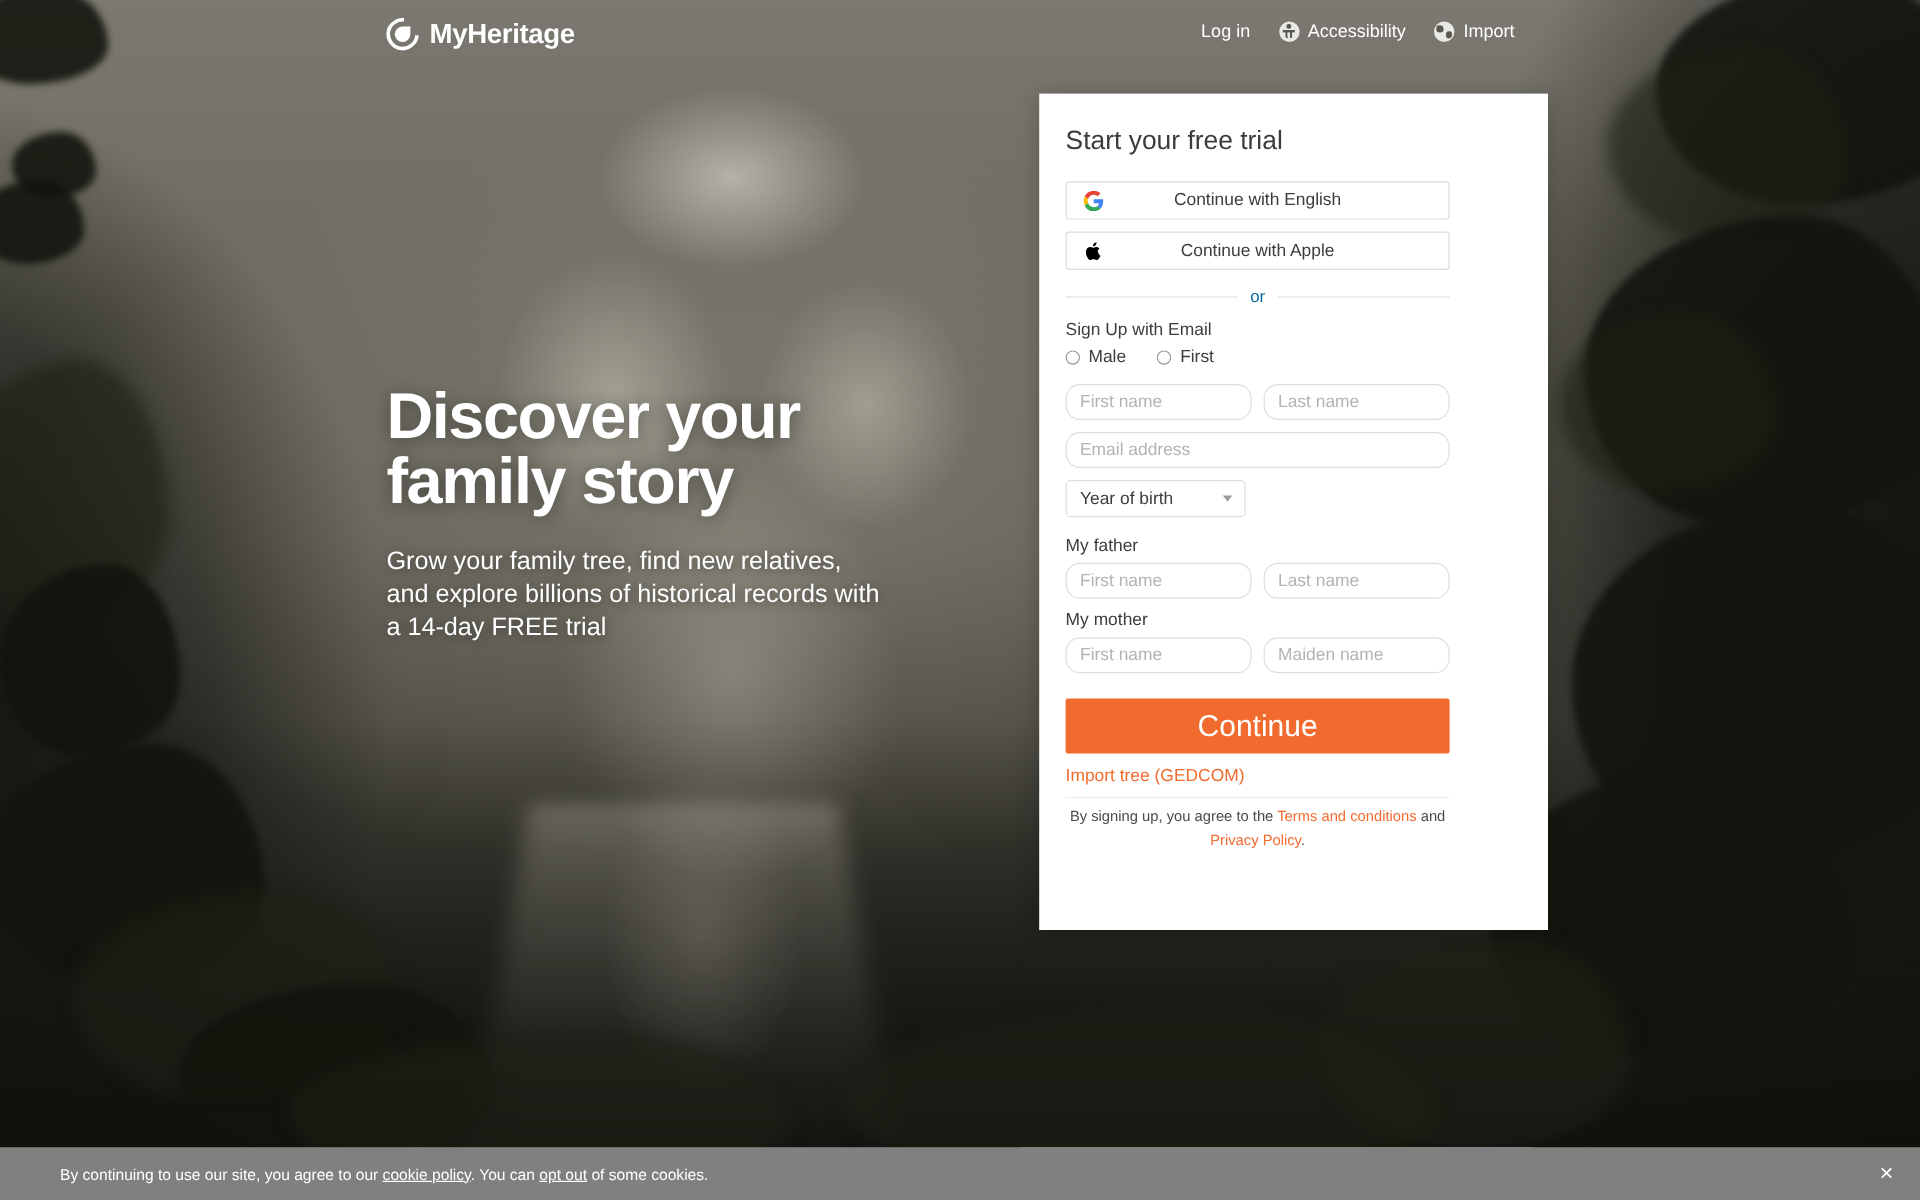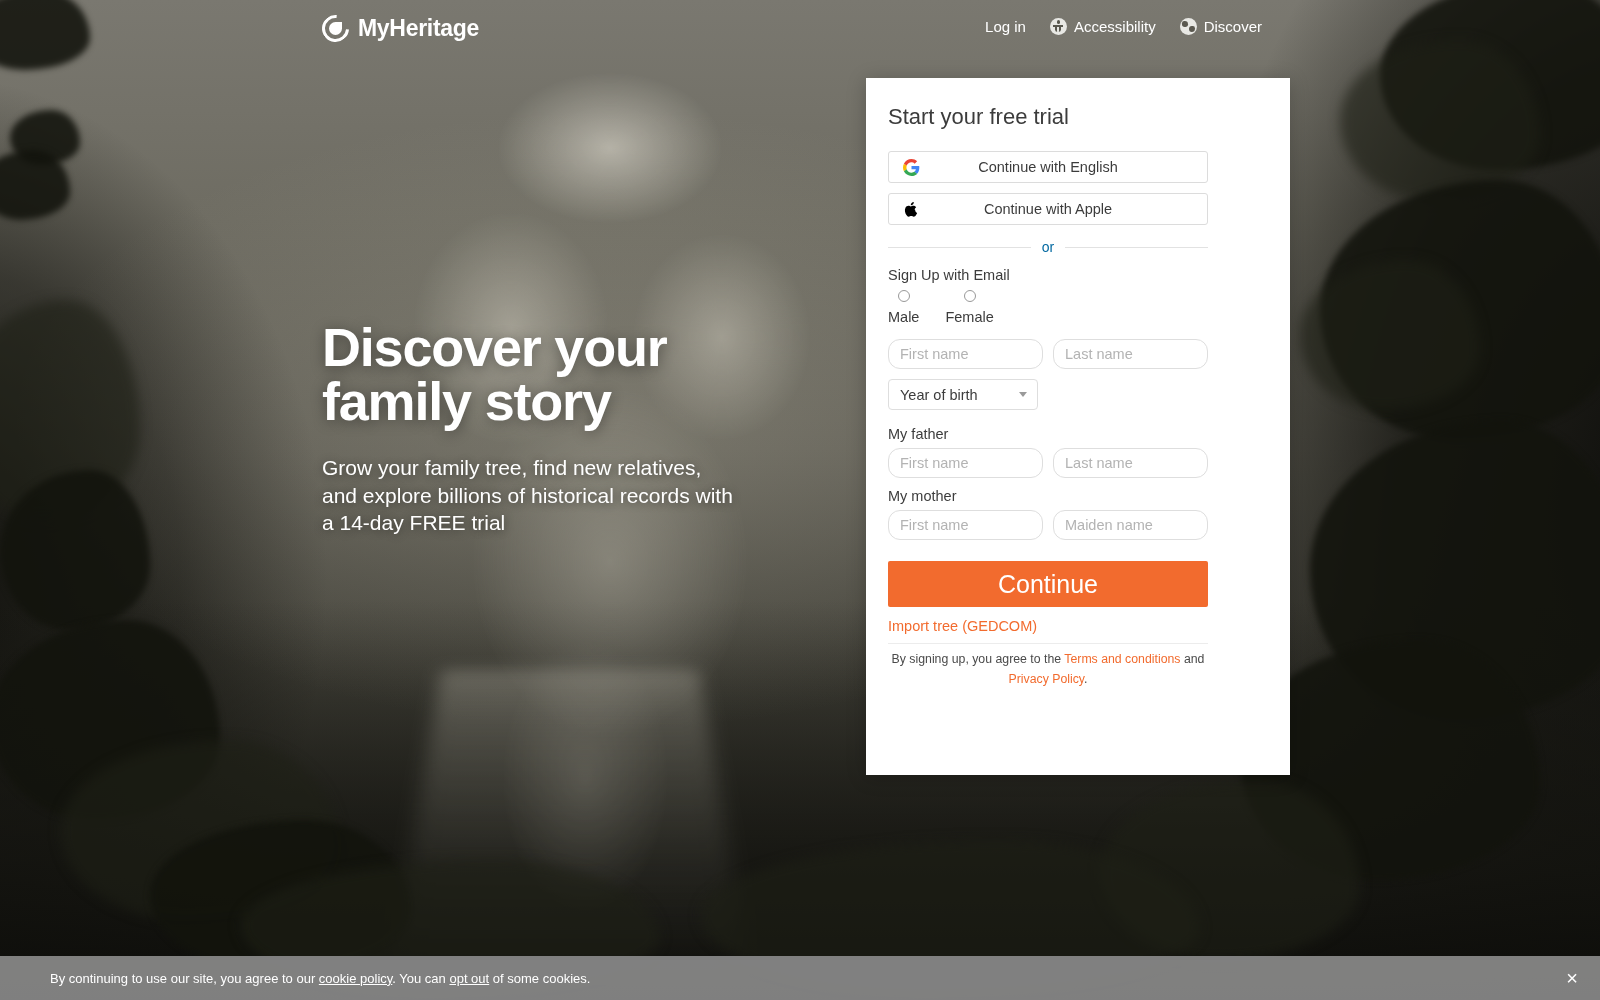--- a/index.html
+++ b/index.html
@@ -108,21 +108,21 @@
   }
   .oauth-btn .lbl { position: absolute; left: 0; right: 0; text-align: center; }
   .oauth-btn .ico { margin-left: 13px; width: 18px; height: 18px; display:flex; align-items:center; justify-content:center; z-index:2; }
 
   .divider { display: flex; align-items: center; margin: 14px 0 12px 0; width: 320px; }
   .divider .ln { flex: 1; height: 1px; background: #e2e2e2; }
   .divider .or { padding: 0 11px; font-size: 14px; color: #0369a1; }
 
   .sec-label { font-size: 14.5px; color: #3c3c3c; margin-bottom: 7px; }
   .radios { display: flex; align-items: center; gap: 26px; margin-bottom: 14px; }
-  .radio { display: flex; align-items: center; gap: 7px; font-size: 14.5px; color: #3c3c3c; cursor: pointer; flex-direction: column; }
+  .radio { display: flex; align-items: center; gap: 7px; font-size: 14.5px; color: #3c3c3c; cursor: pointer; }
   .radio .rb { width: 12px; height: 12px; border: 1px solid #999; border-radius: 50%; background: #fff; flex: none; }
 
   .row { display: flex; gap: 10px; margin-bottom: 10px; width: 320px; }
   input.fld, .fld {
     height: 30px; border: 1px solid #dedede; border-radius: 12px; padding: 0 11px;
     font-size: 14.5px; color: #3c3c3c; font-family: "Liberation Sans", sans-serif;
     background: #fff; outline: none;
   }
   input.fld::placeholder { color: #b3b3b3; }
   .fld.half { width: 155px; }
@@ -206,21 +206,21 @@
     <span class="nav-item">
       <span class="ic-circle">
         <span class="person-head"></span>
           <span class="person-body"></span>
           <span class="person-legs"></span>
       </span>
       <span>Accessibility</span>
     </span>
     <span class="nav-item">
       <span class="ic-globe"></span>
-      <span>Discover</span>
+      <span>Import</span>
     </span>
   </div>
 </div>
 
 <div class="hero">
   <h1>
     <span>Discover your</span><br>
     <span>family story</span>
   </h1>
   <p>Grow your family tree, find new relatives, and explore billions of historical records with a 14-day FREE trial</p>
@@ -259,29 +259,32 @@
 
   <div class="sec-label">Sign Up with Email</div>
 
   <div class="radios">
     <label class="radio">
       <span class="rb"></span>
       <span>Male</span>
     </label>
     <label class="radio">
       <span class="rb"></span>
-      <span>Female</span>
+      <span>First</span>
     </label>
   </div>
 
   <div class="row">
     <input class="fld half" type="text" placeholder="First name" style="">
     <input class="fld half" type="text" placeholder="Last name" style="">
   </div>
 
+  <div class="row">
+    <input class="fld full" type="text" placeholder="Email address" style="">
+  </div>
 
   <div class="select-wrap">
     <div class="select-box">
       <span>Year of birth</span>
     </div>
     <span class="caret"></span>
   </div>
 
   <div class="group-label">My father</div>
   <div class="row">

